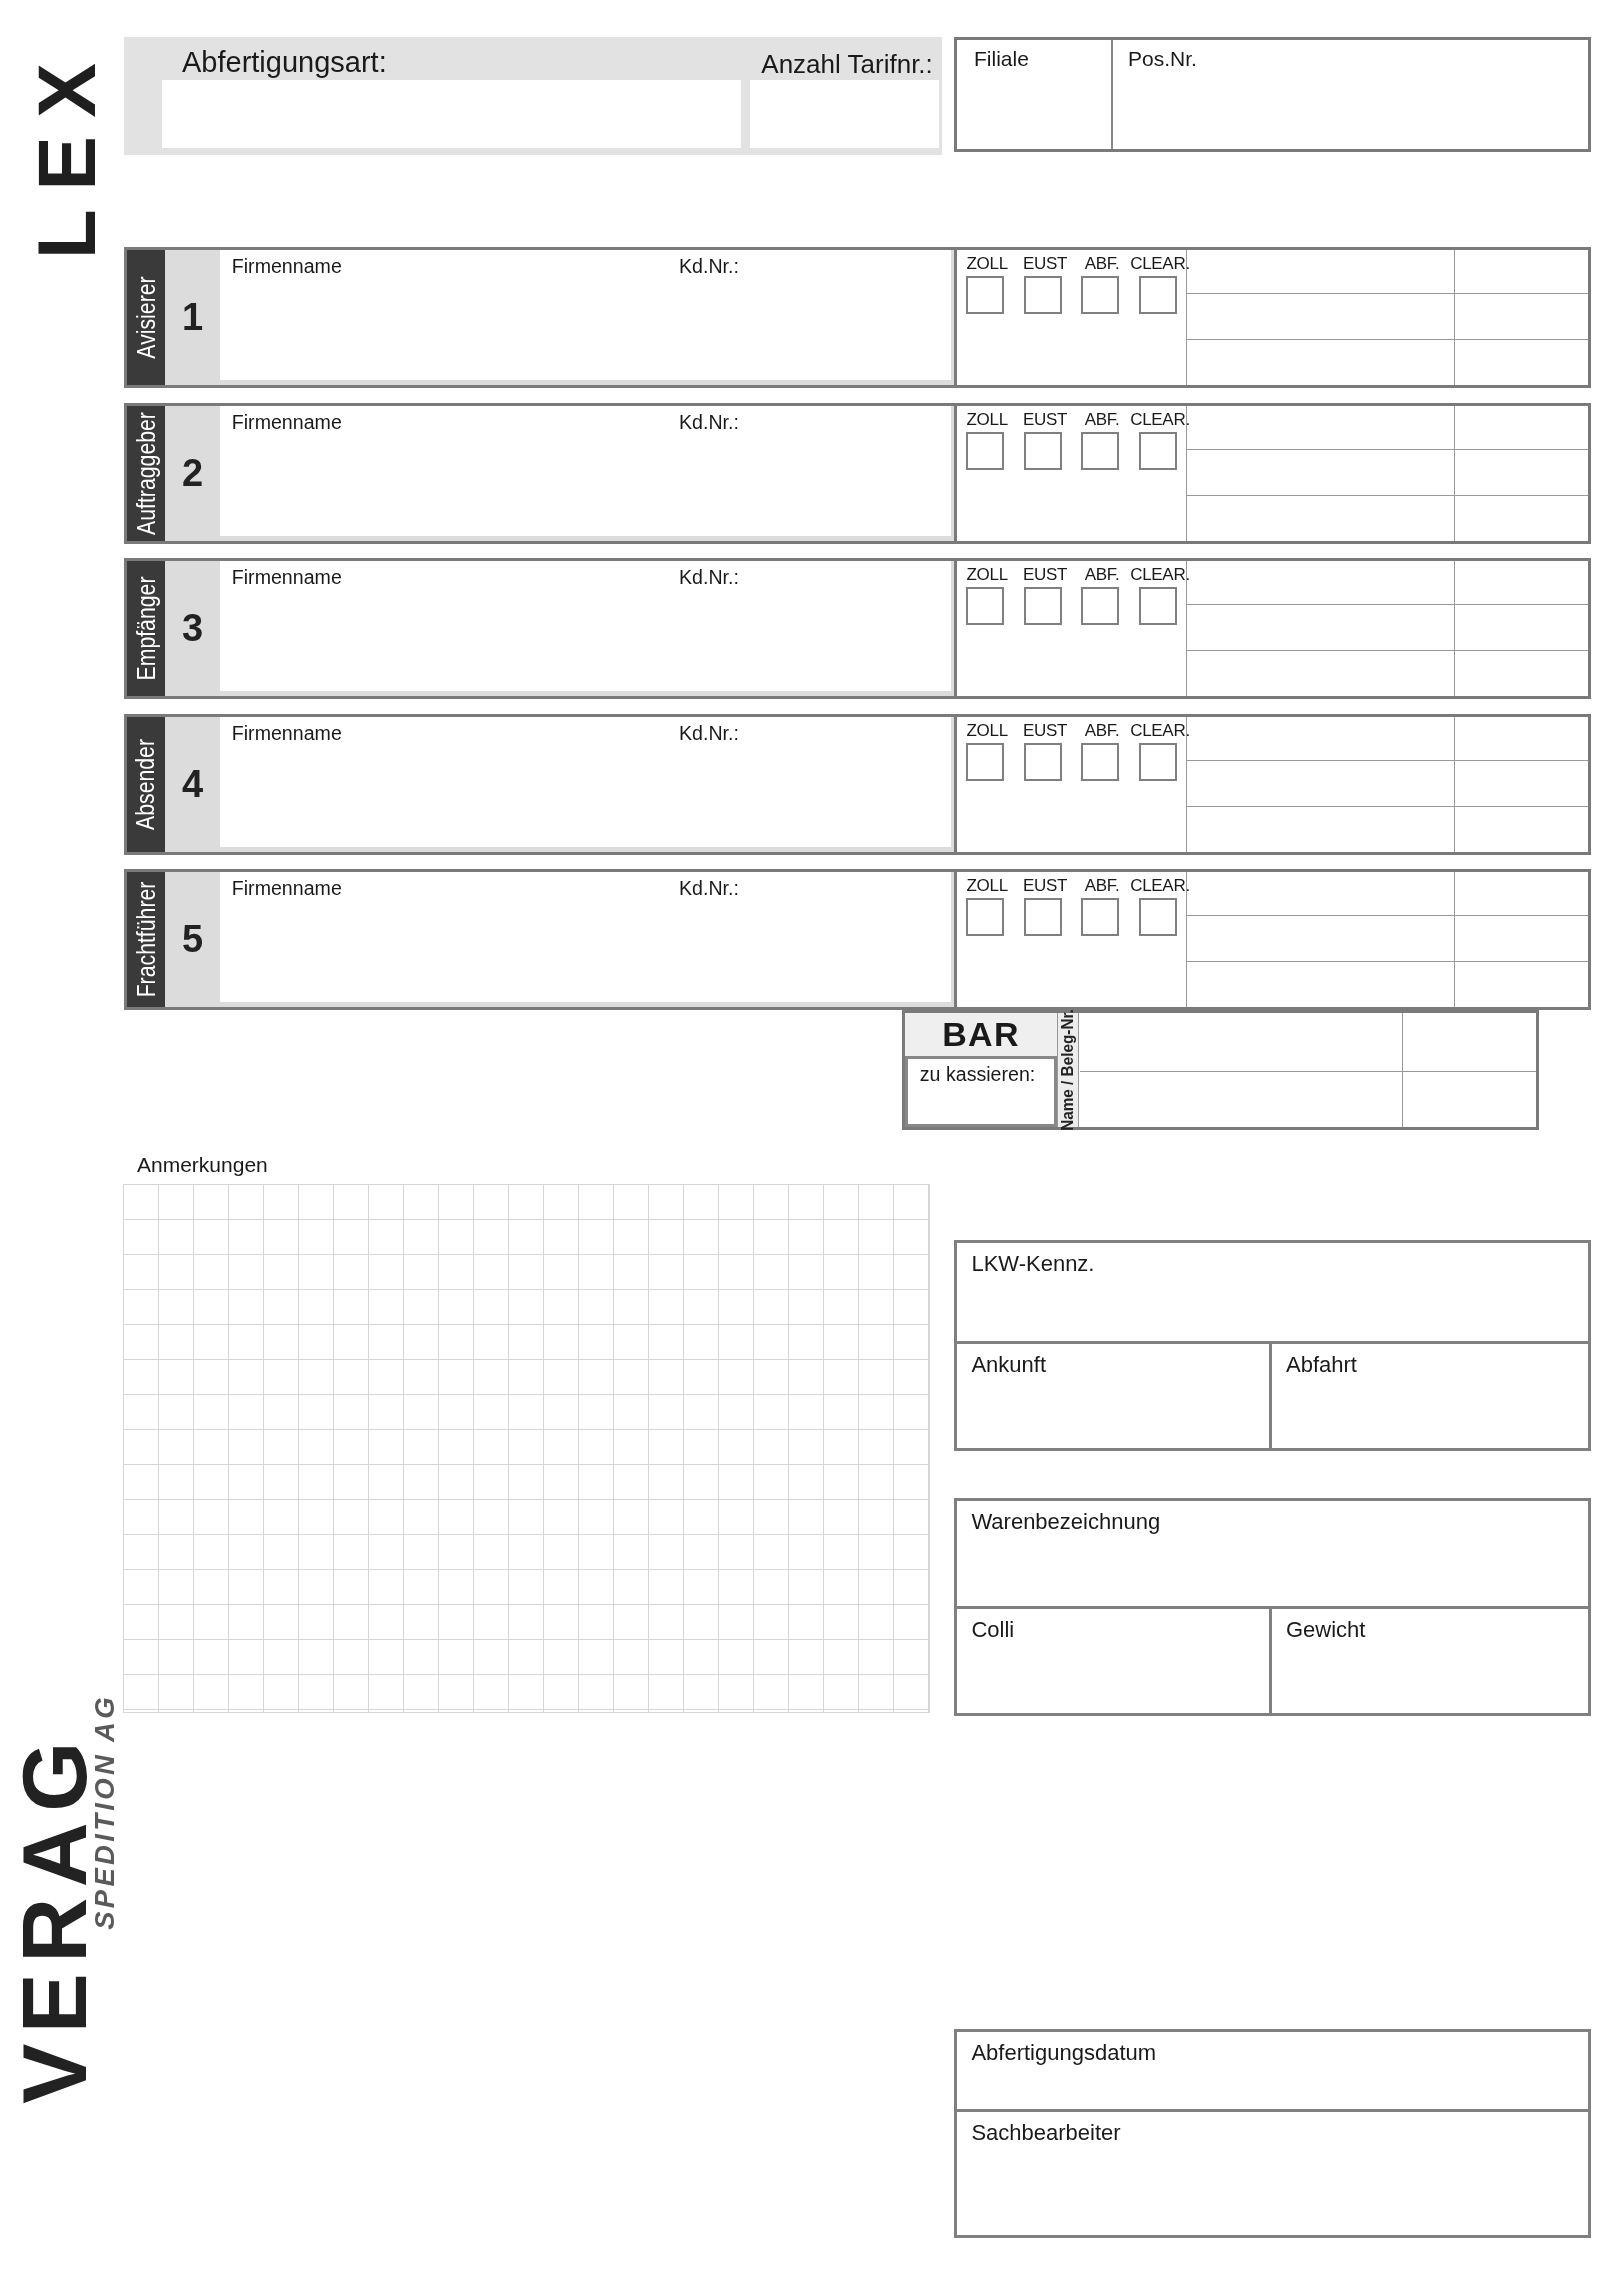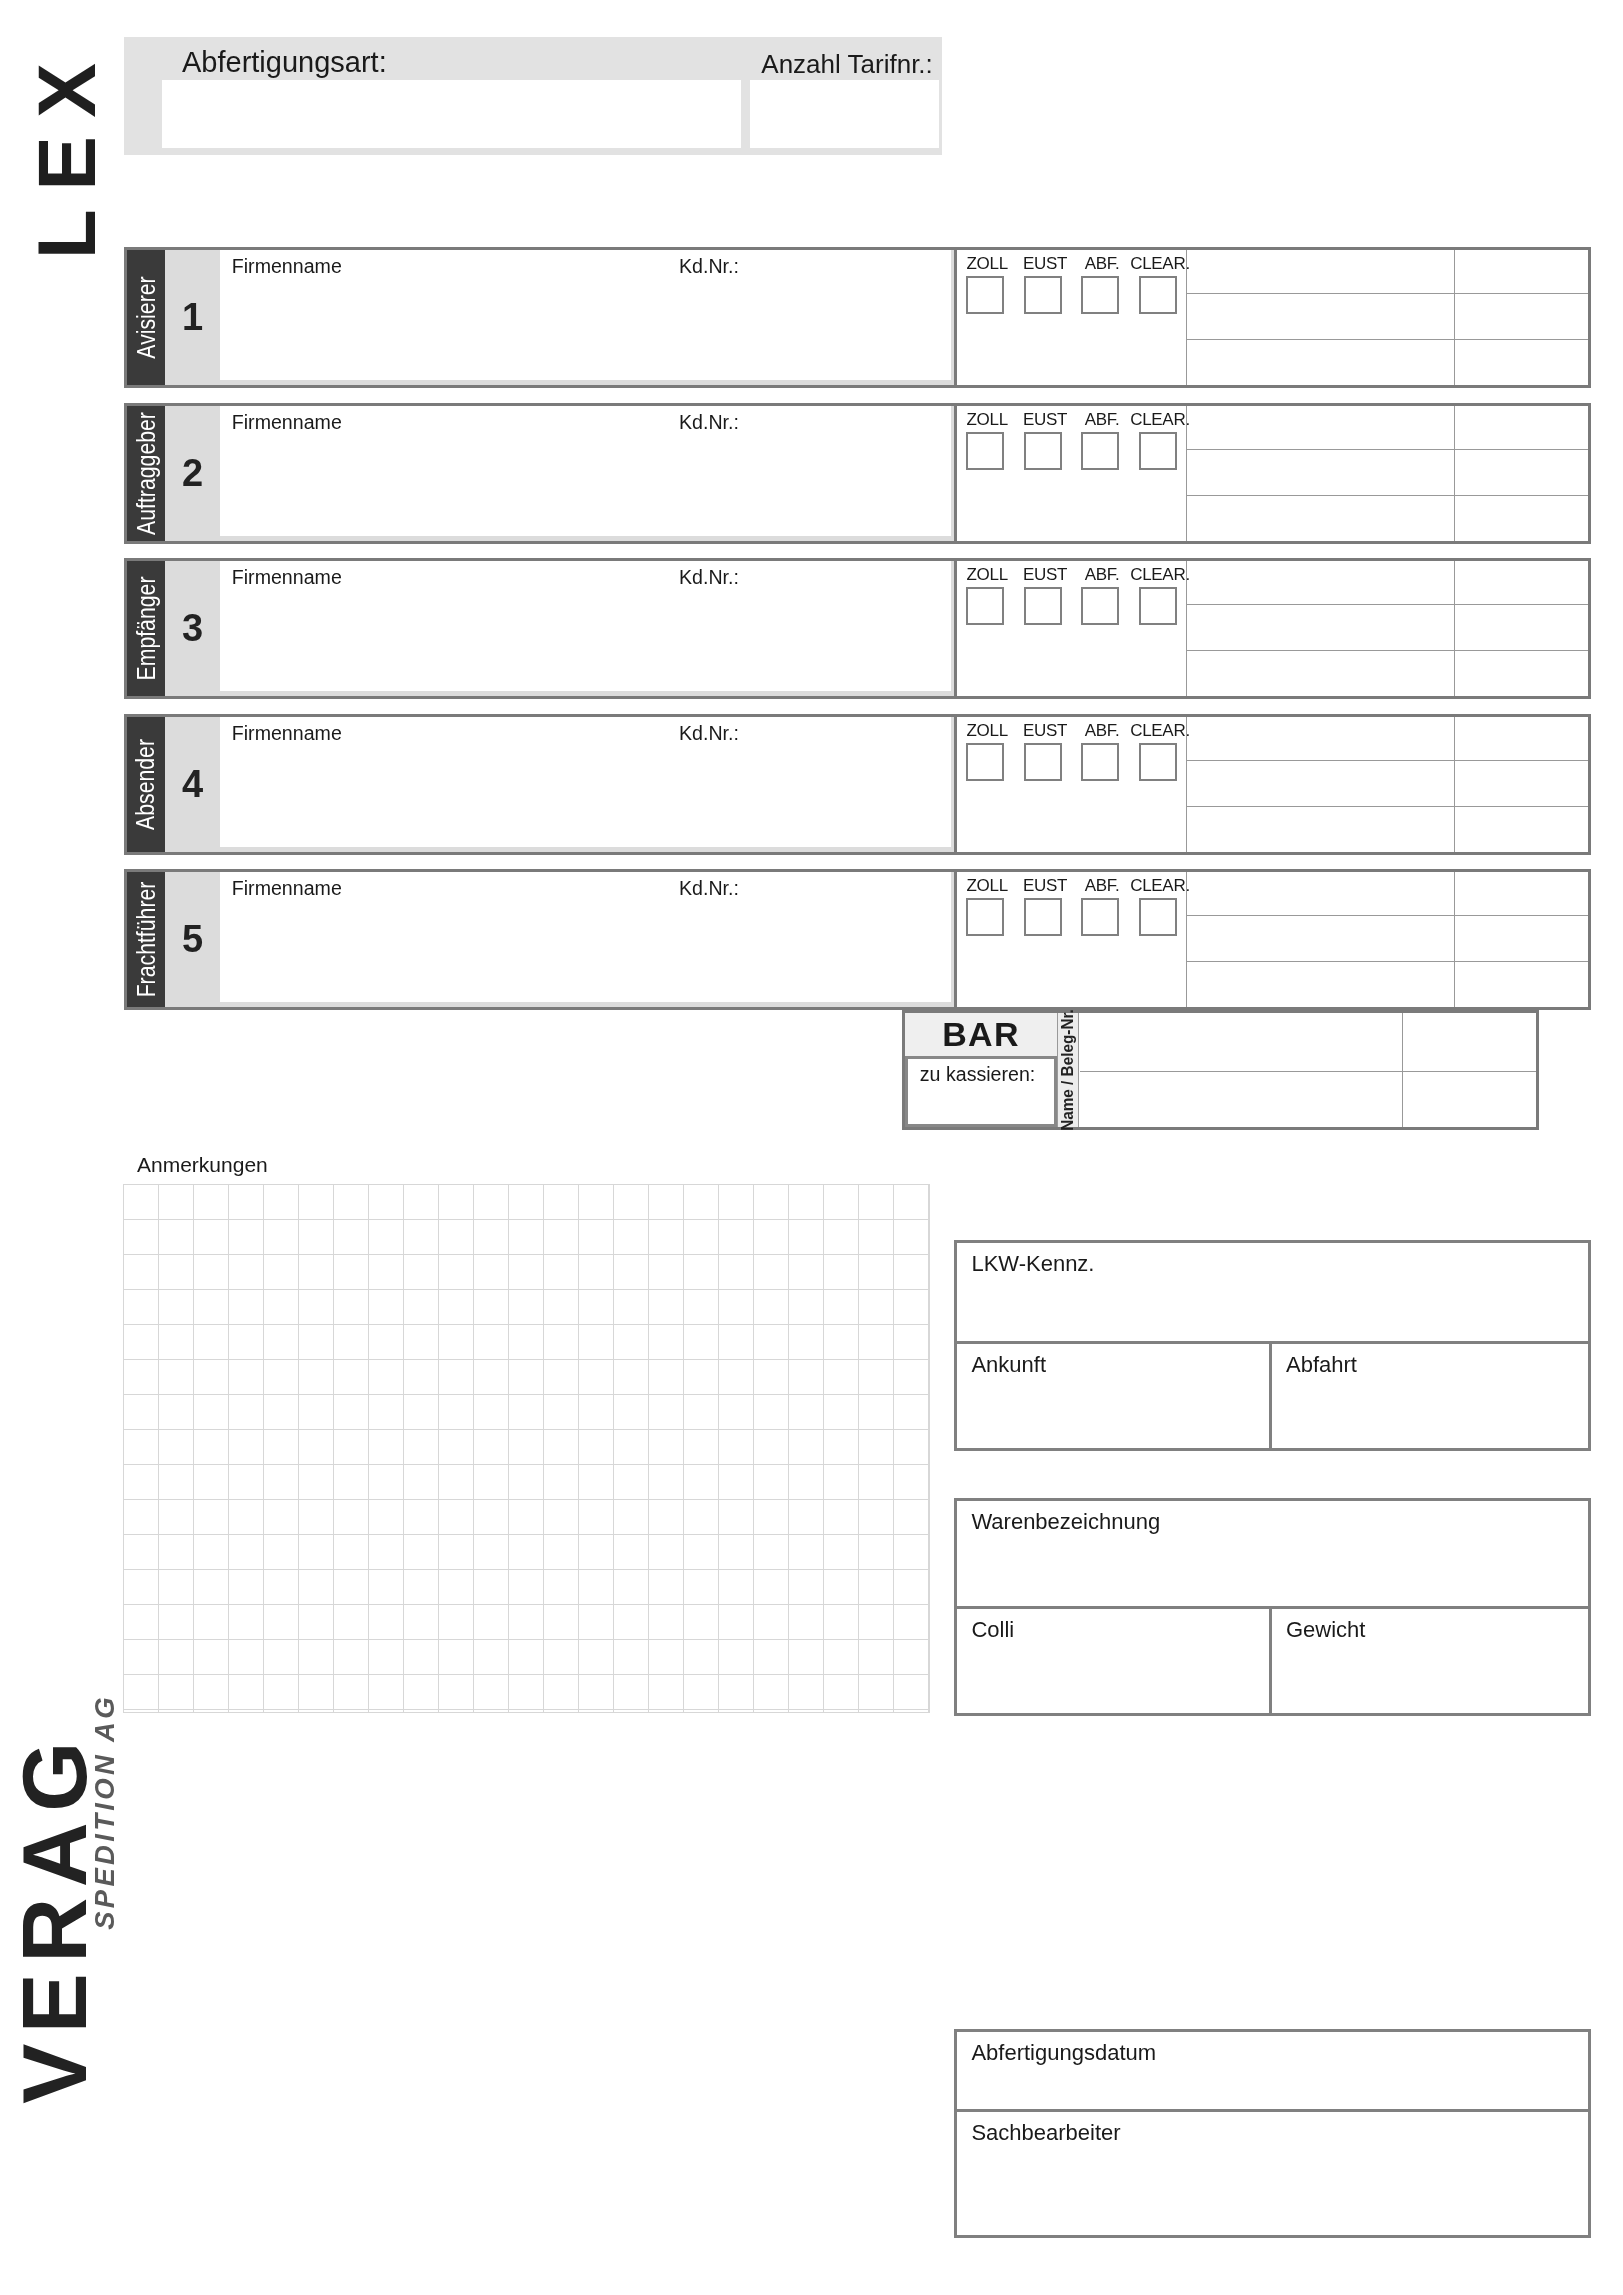--- a/index.html
+++ b/index.html
@@ -104,20 +104,27 @@
     <span class="lex-text">LEX</span>
   </div>
 
   <div class="abs hdr-gray">
     <span class="abs abfert-lbl">Abfertigungsart:</span>
     <span class="abs anzahl-lbl">Anzahl Tarifnr.:</span>
     <div class="abs hdr-input-main"></div>
     <div class="abs hdr-input-small"></div>
   </div>
 
+  <div class="abs filiale-box">
+    <span class="abs cell-lbl" style="left:17px;top:6.5px;">Filiale</span>
+    <div class="abs filiale-div"></div>
+    <span class="abs cell-lbl" style="left:171px;top:6.5px;">Pos.Nr.</span>
+    <div class="abs" style="left:0;top:33px;right:484px;bottom:0;"></div>
+    <div class="abs" style="left:156px;top:33px;right:0;bottom:0;"></div>
+  </div>
 
 
   <div id="rows">
   <div class="party-row" style="top: 247px;">
     <div class="party-left">
       <div class="role-strip">
         <span class="role-text">Avisierer</span>
       </div>
       <div class="party-num">1</div>
       <div class="firm-box">

